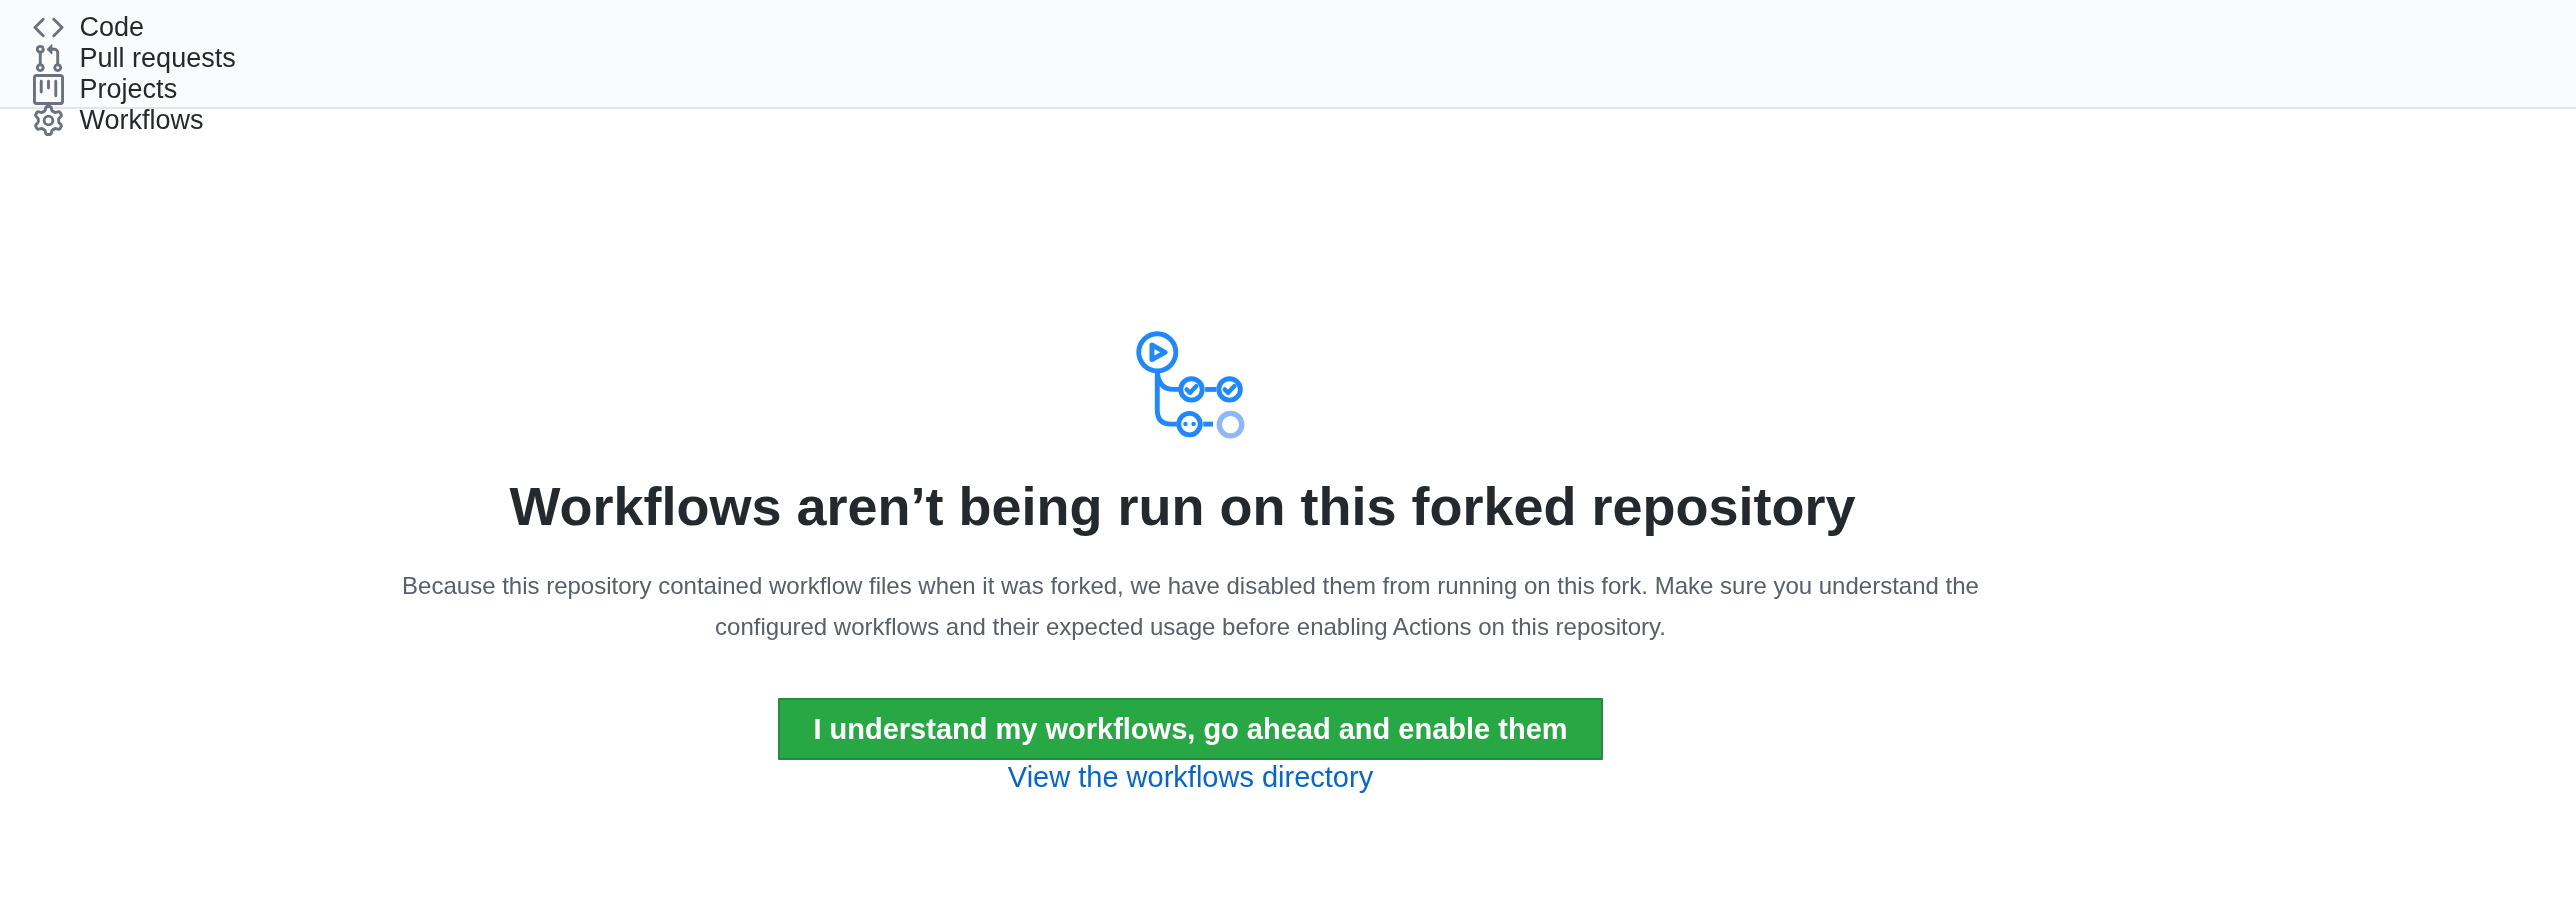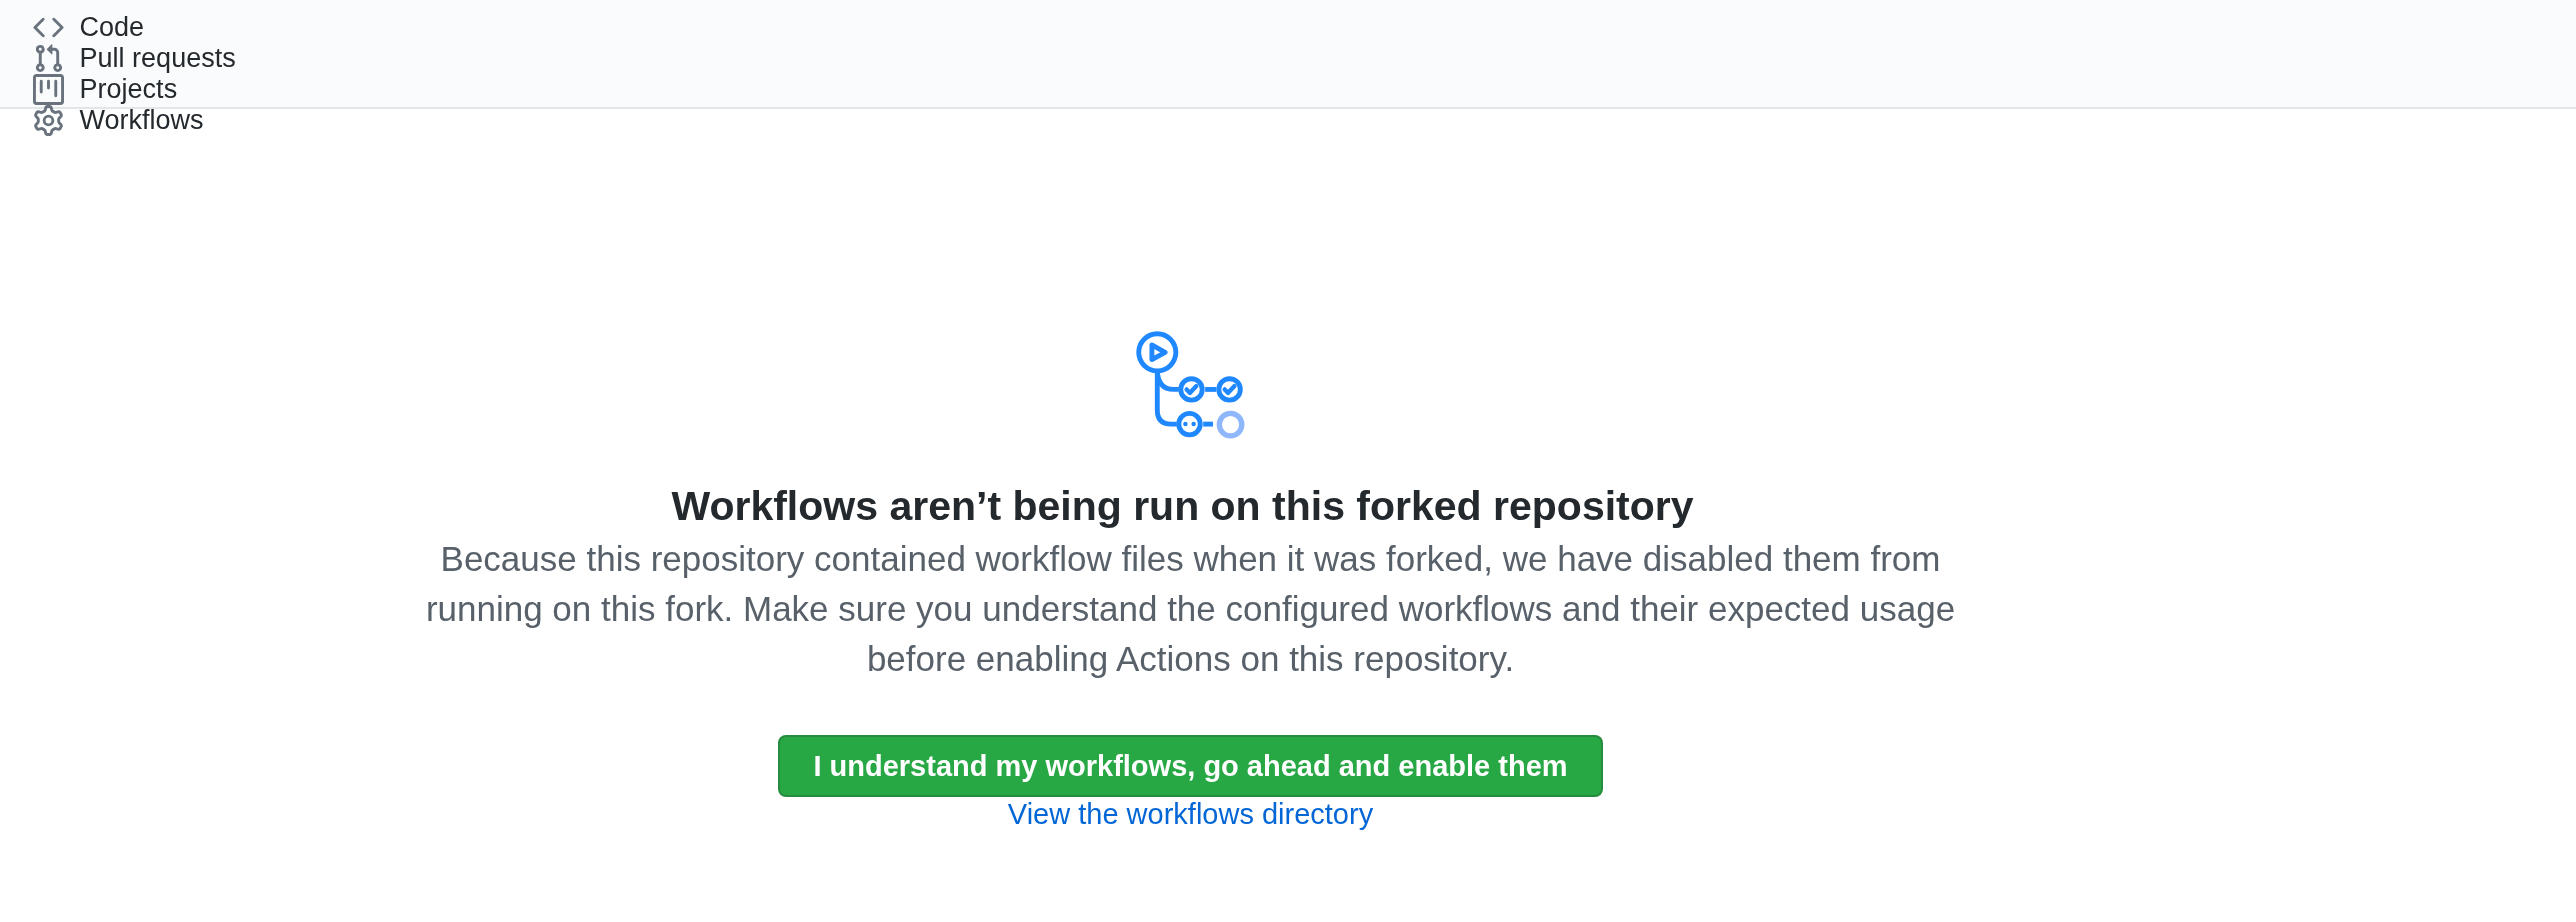--- a/index.html
+++ b/index.html
@@ -53,39 +53,39 @@
     text-align:center;
   }
   .wf-illustration{margin-top:214px;width:127px;height:127px;}
   .wf-stroke{fill:none;stroke:var(--icon-blue,#2088ff);stroke-width:5;}
   .wf-stroke-light{fill:none;stroke:var(--icon-blue-light,#8fb7fb);stroke-width:5.5;}
   .wf-check{fill:none;stroke:var(--icon-blue,#2088ff);stroke-width:4.5;stroke-linecap:round;stroke-linejoin:round;}
   .wf-tri{fill:none;stroke:var(--icon-blue,#2088ff);stroke-width:5;stroke-linejoin:round;}
   .wf-dot{fill:var(--icon-blue,#2088ff);stroke:none;}
   .blankslate-title{
     margin:31px 16px 0 0;
-    font-size:41px;line-height:51px;font-weight:700;
+    font-size:54px;line-height:51px;font-weight:700;
     color:var(--text-dark,#24292e);
   }
   .blankslate-desc{
-    margin:2px 0 0 0;
+    margin:33px 0 0 0;
     max-width:1583px;
-    font-size:35px;line-height:50px;
+    font-size:24px;line-height:41px;
     color:var(--text-gray,#586069);
   }
   .enable-btn{
     margin-top:51px;
     height:62px;
     padding:0 33px;
     background:var(--button-green,#28a745);
     color:#ffffff;
     font-family:inherit;
     font-size:29px;font-weight:700;line-height:1;
     border:2px solid rgba(27,31,35,0.2);
-    border-radius:8px;
+    border-radius:1px;
     cursor:pointer;
     display:inline-flex;align-items:center;
   }
   .wf-link{
     font-size:29px;line-height:35px;
     color:var(--link-blue,#0366d6);
     text-decoration:none;cursor:pointer;
   }
 </style>
 </head>

